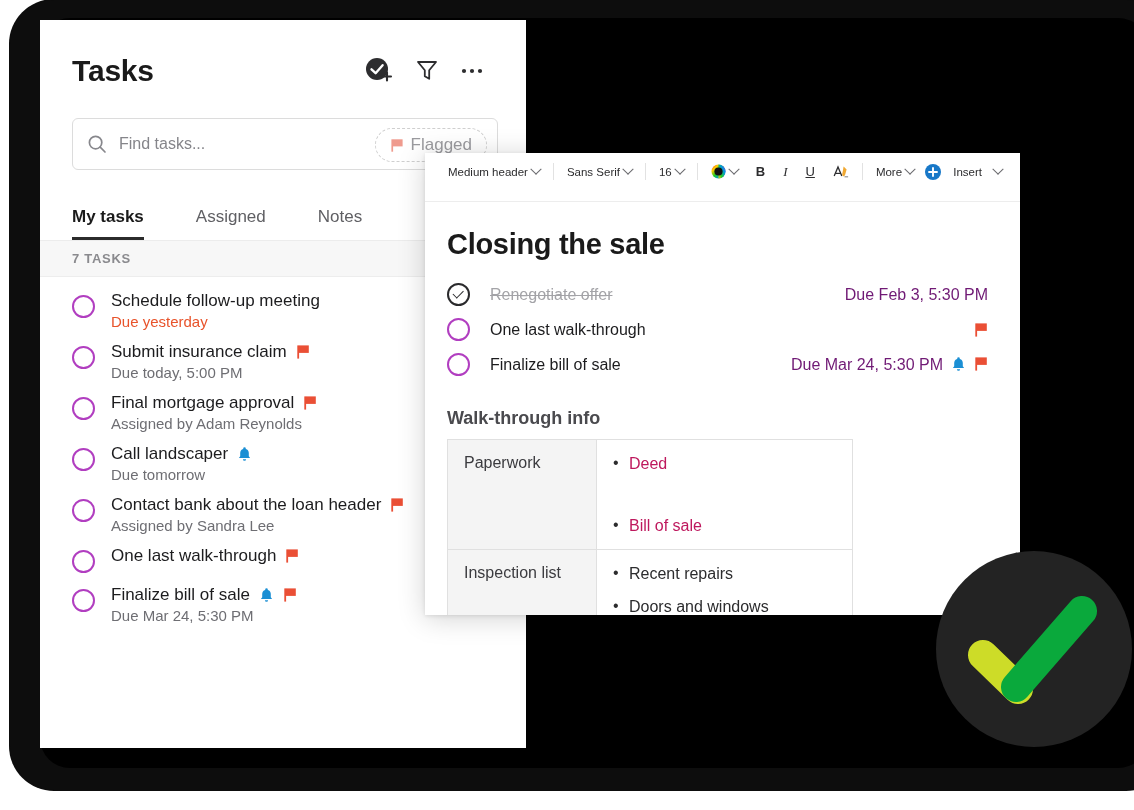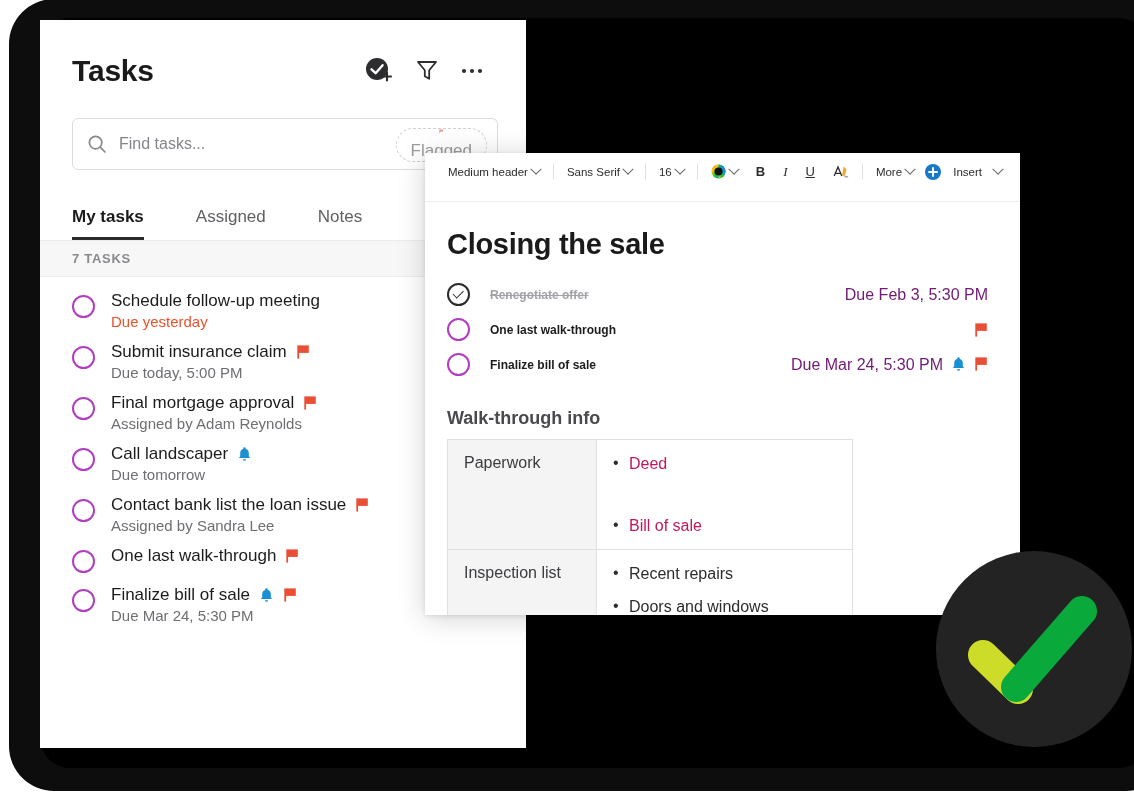--- a/index.html
+++ b/index.html
@@ -107,21 +107,20 @@
     right: 10px;
     top: 9px;
     height: 32px;
     display: flex;
     align-items: center;
     gap: 7px;
     padding: 0 14px;
     border: 1px dashed #cfcfcf;
     border-radius: 17px;
     background: #ffffff;
-    flex-direction: column;
   }
   .flag-chip-label {
     font-size: 17px;
     color: #9b9b9f;
   }
 
   .tabs {
     margin: 0 0 0 32px;
     display: flex;
     align-items: flex-end;
@@ -274,21 +273,21 @@
   }
   .nt-circle.done::after {
     content: "";
     position: absolute;
     left: 4px; top: 4.5px;
     width: 9px; height: 4.5px;
     border-left: 1.8px solid #2a2a2c;
     border-bottom: 1.8px solid #2a2a2c;
     transform: rotate(-45deg);
   }
-  .nt-label { font-size: 12px; color: #1c1c1e; flex: 1; font-weight: bold; }
+  .nt-label { font-size: 16px; color: #1c1c1e; flex: 1; }
   .nt-label.done {
     color: #a3a3a7;
     text-decoration: line-through;
   }
   .nt-meta {
     display: flex;
     align-items: flex-start;
     gap: 8px;
     font-size: 16px;
     color: #701a75;
@@ -470,21 +469,21 @@
                 </svg>
               </span>
             </div>
             <div class="task-sub">Due tomorrow</div>
           </div>
         </div>
         <div class="task-item">
           <div class="task-circle"></div>
           <div class="task-body">
             <div class="task-title-line">
-              <span class="task-title">Contact bank list the loan issue</span>
+              <span class="task-title">Contact bank about the loan header</span>
               <span style="display: flex;">
                 <svg width="14" height="16" viewBox="0 0 14 16">
                   <rect x="1.3" y="1.4" width="1.8" height="13.2" fill="#ea4f35"></rect>
                   <rect x="2.9" y="1.4" width="9.9" height="7.5" fill="#ea4f35"></rect>
                 </svg>
               </span>
             </div>
             <div class="task-sub">Assigned by Sandra Lee</div>
           </div>
         </div>

